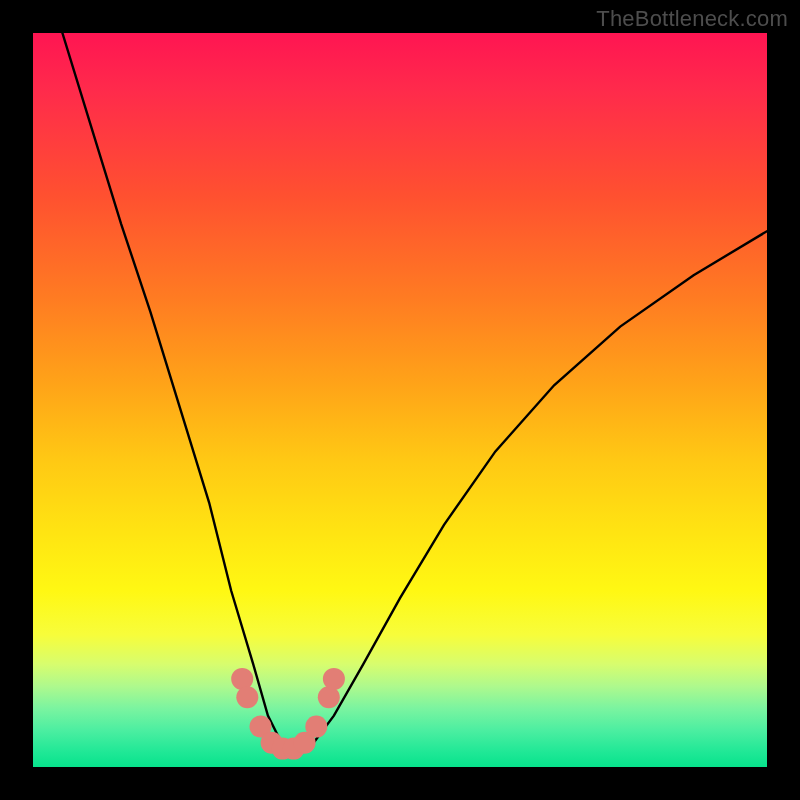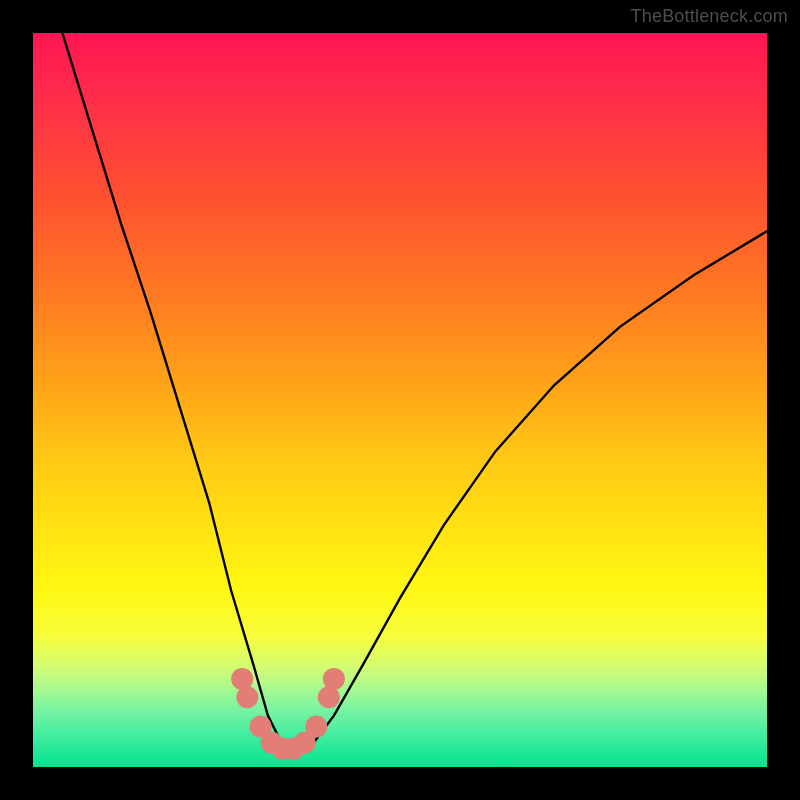--- a/index.html
+++ b/index.html
@@ -15,21 +15,21 @@
     position: relative;
     width: 800px;
     height: 800px;
     background: #000;
   }
   .watermark {
     position: absolute;
     top: 6px;
     right: 12px;
     color: #4d4d4d;
-    font-size: 18px;
+    font-size: 22px;
     font-weight: 500;
     letter-spacing: 0.2px;
     z-index: 30;
   }
   .plot {
     position: absolute;
     left: 33px;
     top: 33px;
     width: 734px;
     height: 734px;

